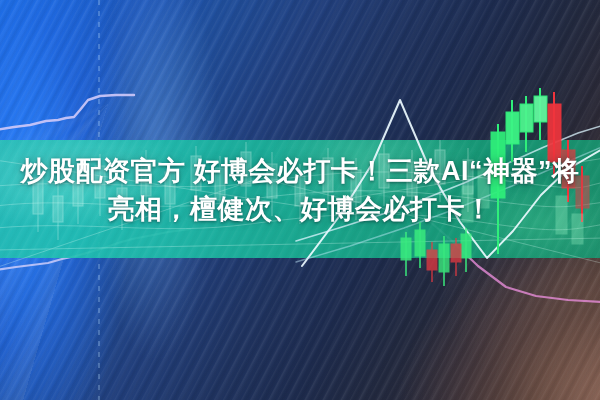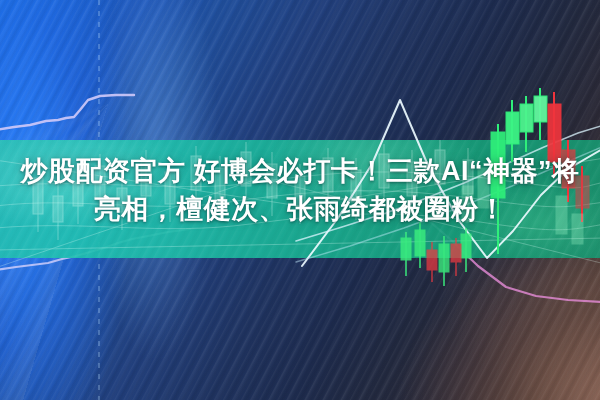--- a/index.html
+++ b/index.html
@@ -255,16 +255,16 @@
         <line x1="432" y1="242" x2="432" y2="282" stroke-width="1.6"></line>
         <rect x="427" y="250" width="10" height="20"></rect>
         <line x1="456" y1="238" x2="456" y2="276" stroke-width="1.6"></line>
         <rect x="451" y="244" width="10" height="18"></rect>
       </g>
     </g>
   </svg>
 
   <div class="headline">
     <span class="ln">炒股配资官方 好博会必打卡！三款AI“神器”将</span>
-    <span class="ln">亮相，檀健次、张雨绮都被圈粉！</span>
+    <span class="ln">亮相，檀健次、好博会必打卡！</span>
   </div>
 
 </div>
 
 </body></html>

